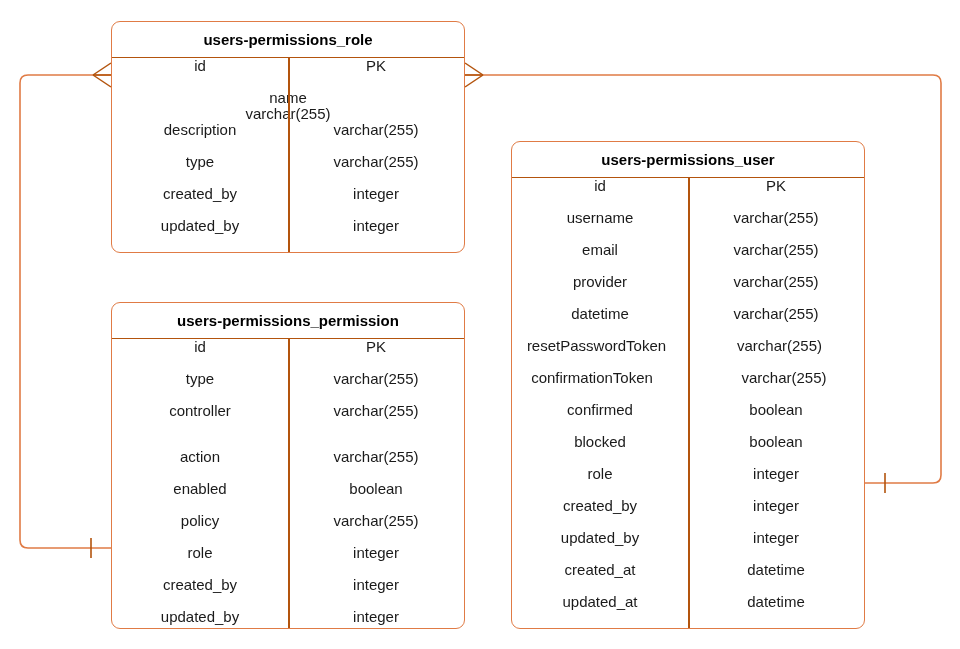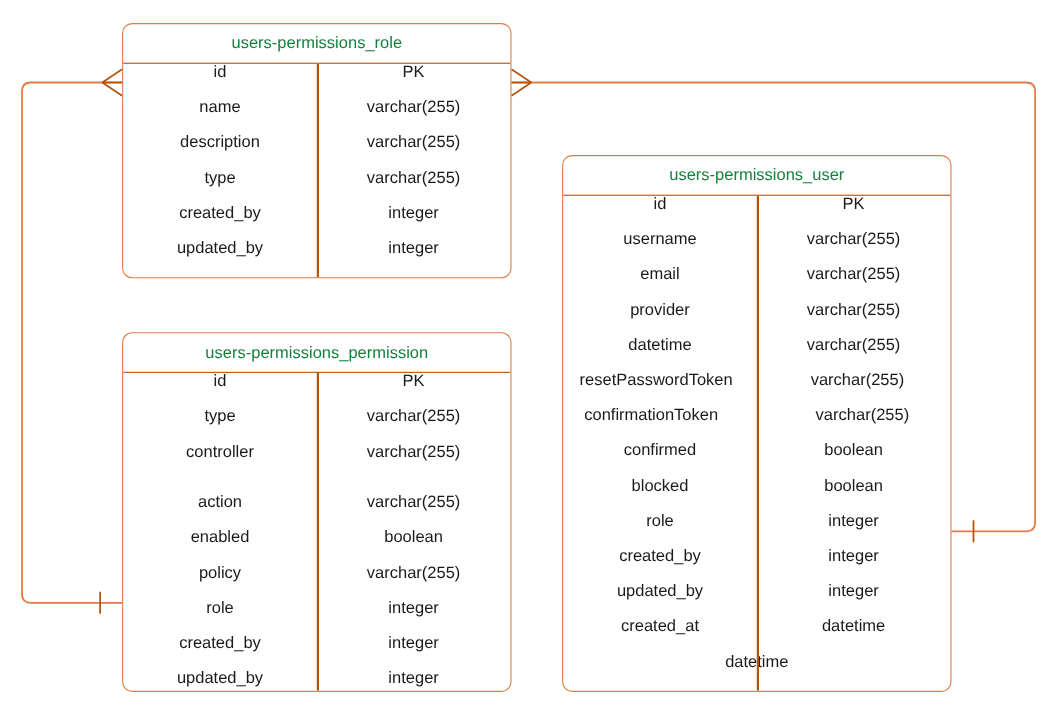--- a/index.html
+++ b/index.html
@@ -37,26 +37,27 @@
     box-sizing: border-box;
     background: #ffffff;
     border: 1.6px solid #e07b45;
     border-radius: 9px;
     overflow: hidden;
   }
   .entity-title {
     text-align: center;
     font-size: 15px;
     line-height: 1;
-    color: #15803d;
+    color: #000000;
     border-bottom: 1.5px solid #b3540d;
     display: flex;
     align-items: center;
     justify-content: center;
     box-sizing: border-box;
+    font-weight: bold;
   }
   .entity-body {
     position: relative;
     box-sizing: border-box;
   }
   
   .col-divider {
     position: absolute;
     top: 0;
     bottom: 0;
@@ -115,21 +116,21 @@
 
   <div class="entity" style="left:111px; top:21px; width:354px; height:232px;">
     <div class="entity-title" style="height:36px;">users-permissions_role</div>
     <div class="entity-body" style="height:194px;">
       <div class="col-divider"></div>
 
       <div class="field-row" style="height:32px;">
         <div class="field-name">id</div>
         <div class="field-type">PK</div>
       </div>
-      <div class="field-row" style="height:32px;">
+      <div class="field-row" style="height:32px;flex-direction:column;">
         <div class="field-name">name</div>
         <div class="field-type">varchar(255)</div>
       </div>
       <div class="field-row" style="height:32px;">
         <div class="field-name">description</div>
         <div class="field-type">varchar(255)</div>
       </div>
       <div class="field-row" style="height:32px;">
         <div class="field-name">type</div>
         <div class="field-type">varchar(255)</div>
@@ -240,18 +241,19 @@
       </div>
       <div class="field-row" style="height:32px;">
         <div class="field-name">updated_by</div>
         <div class="field-type">integer</div>
       </div>
       <div class="field-row" style="height:32px;">
         <div class="field-name">created_at</div>
         <div class="field-type">datetime</div>
       </div>
       <div class="field-row" style="height:32px;">
+        <div class="field-name">updated_at</div>
         <div class="field-type">datetime</div>
       </div>
     </div>
   </div>
 
 </div>
 
 </body></html>

